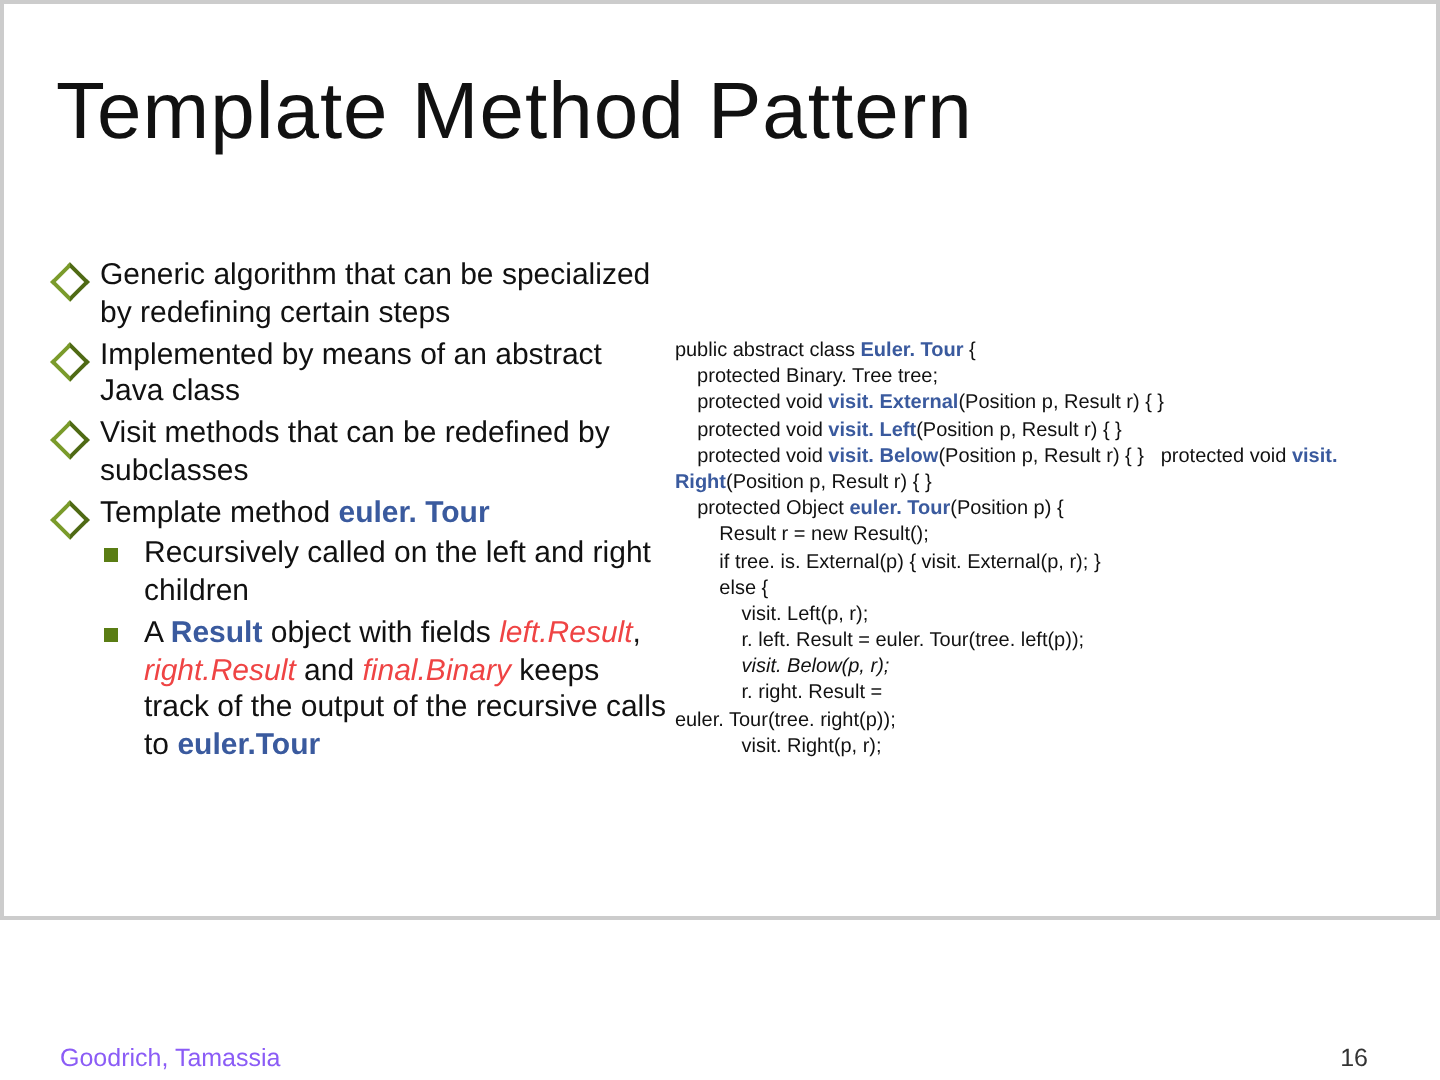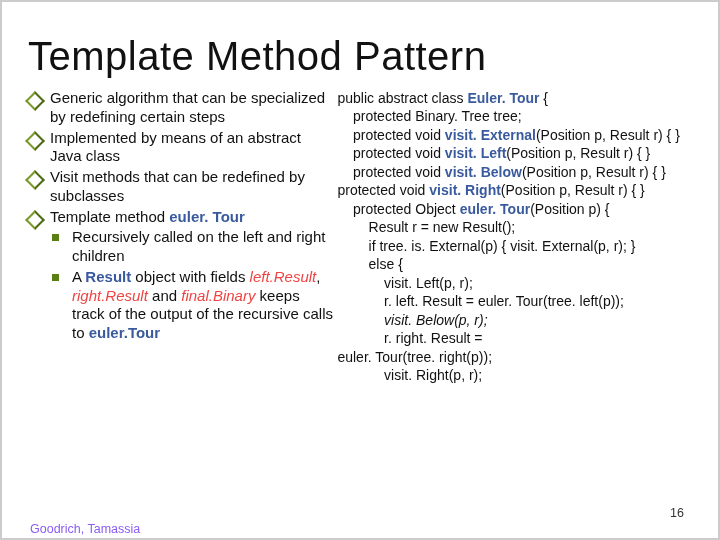--- a/index.html
+++ b/index.html
@@ -1,32 +1,32 @@
 <!DOCTYPE html>
 <html><head>
 <meta charset="utf-8">
 <style>
   * { box-sizing: border-box; margin: 0; padding: 0; }
   html, body { width: 720px; height: 540px; font-family: Arial, Helvetica, sans-serif; }
   body { background: #fff; overflow: hidden; position: relative; }
-  .frame { width: 720px; height: 540px; border: 2px solid #ccc; padding: 12px 26px 0 26px; display: flex; flex-direction: column; }
+  .frame { width: 720px; height: 460px; border: 2px solid #ccc; padding: 12px 26px 0 26px; display: flex; flex-direction: column; gap: 40px; }
   .title { font-size: 40px; font-weight: 400; color: #111; margin: 20px 0 10px 0; letter-spacing: 0.5px; }
   .cols { display: flex; flex: 1; gap: 0; }
   .left { width: 46%; font-size: 15px; color: #111; line-height: 1.25; }
-  .right { width: 54%; font-size: 14px; color: #111; line-height: 1.32; padding-left: 4px; }
+  .right { width: 54%; font-size: 10px; color: #111; line-height: 1.32; padding-left: 4px; margin-top: 40px; }
   .lvl1 { list-style: none; }
   .lvl1 > li { position: relative; padding-left: 22px; margin-bottom: 2px; }
   .lvl1 > li::before { content: ""; position: absolute; left: 0; top: 5px; width: 10px; height: 10px; border: 2px solid #7a9b2b; transform: rotate(45deg); background: #fff; border-top-color: #4f6a14; border-right-color: #4f6a14; }
   .lvl2 { list-style: none; margin-top: 2px; }
   .lvl2 > li { position: relative; padding-left: 22px; margin-bottom: 2px; }
   .lvl2 > li::before { content: ""; position: absolute; left: 2px; top: 6px; width: 7px; height: 7px; background: #5a7d14; }
   .keyword { color: #3a5a9e; font-weight: bold; }
   .field { color: #ef4444; font-style: italic; }
   .footer { position: absolute; bottom: 4px; left: 30px; font-size: 12.5px; color: #8b5cf6; }
-  .pagenum { position: absolute; bottom: 20px; right: 36px; font-size: 12.5px; color: #333; }
+  .pagenum { position: absolute; bottom: 4px; right: 36px; font-size: 12.5px; color: #333; }
   .nowrap { white-space: nowrap; }
 </style>
 </head>
 <body>
 
 <div class="frame">
   <h1 class="title">Template Method Pattern</h1>
   <div class="cols">
     <div class="left">
       <ul class="lvl1">

